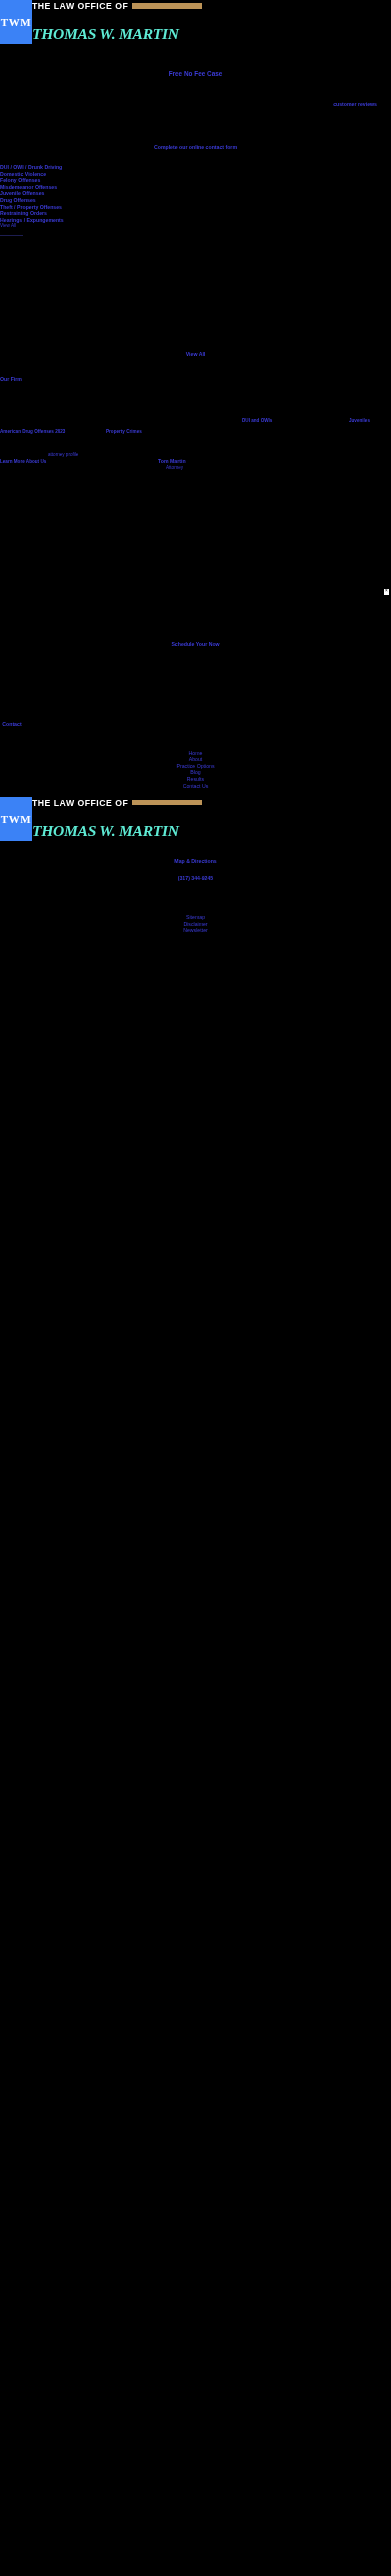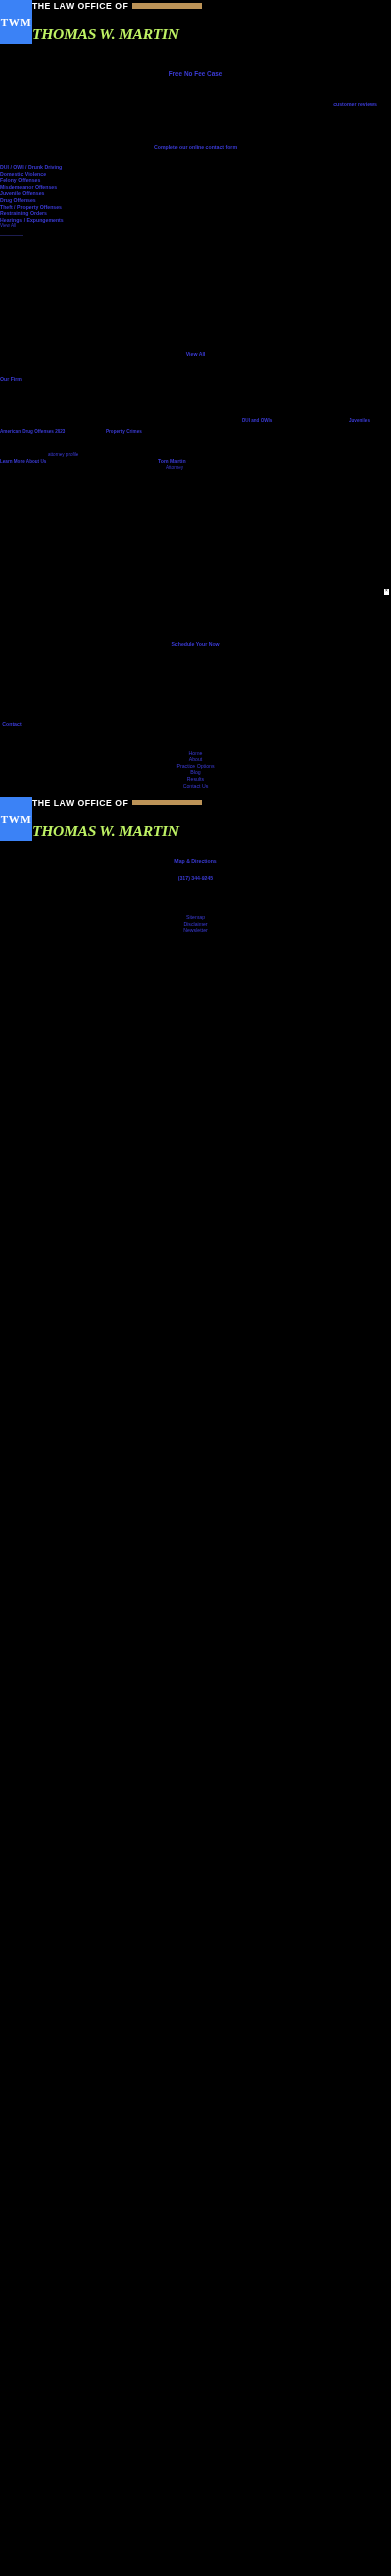--- a/index.html
+++ b/index.html
@@ -69,21 +69,21 @@
     height: 5.2px;
     background: #bc9357;
     flex: none;
   }
   .brand-name {
     font-family: "Liberation Serif", serif;
     font-weight: bold;
     font-style: italic;
     font-size: 15.6px;
     letter-spacing: -0.3px;
-    color: #bef264;
+    color: #5eead4;
     white-space: nowrap;
     margin-top: 14px;
   }
   
   .spacer-block { width: 100%; }
   .center { text-align: center; }
   .right { text-align: right; }
   .left { text-align: left; }
   .sm { font-size: 5.2px; }
   .xs { font-size: 4.6px; }

